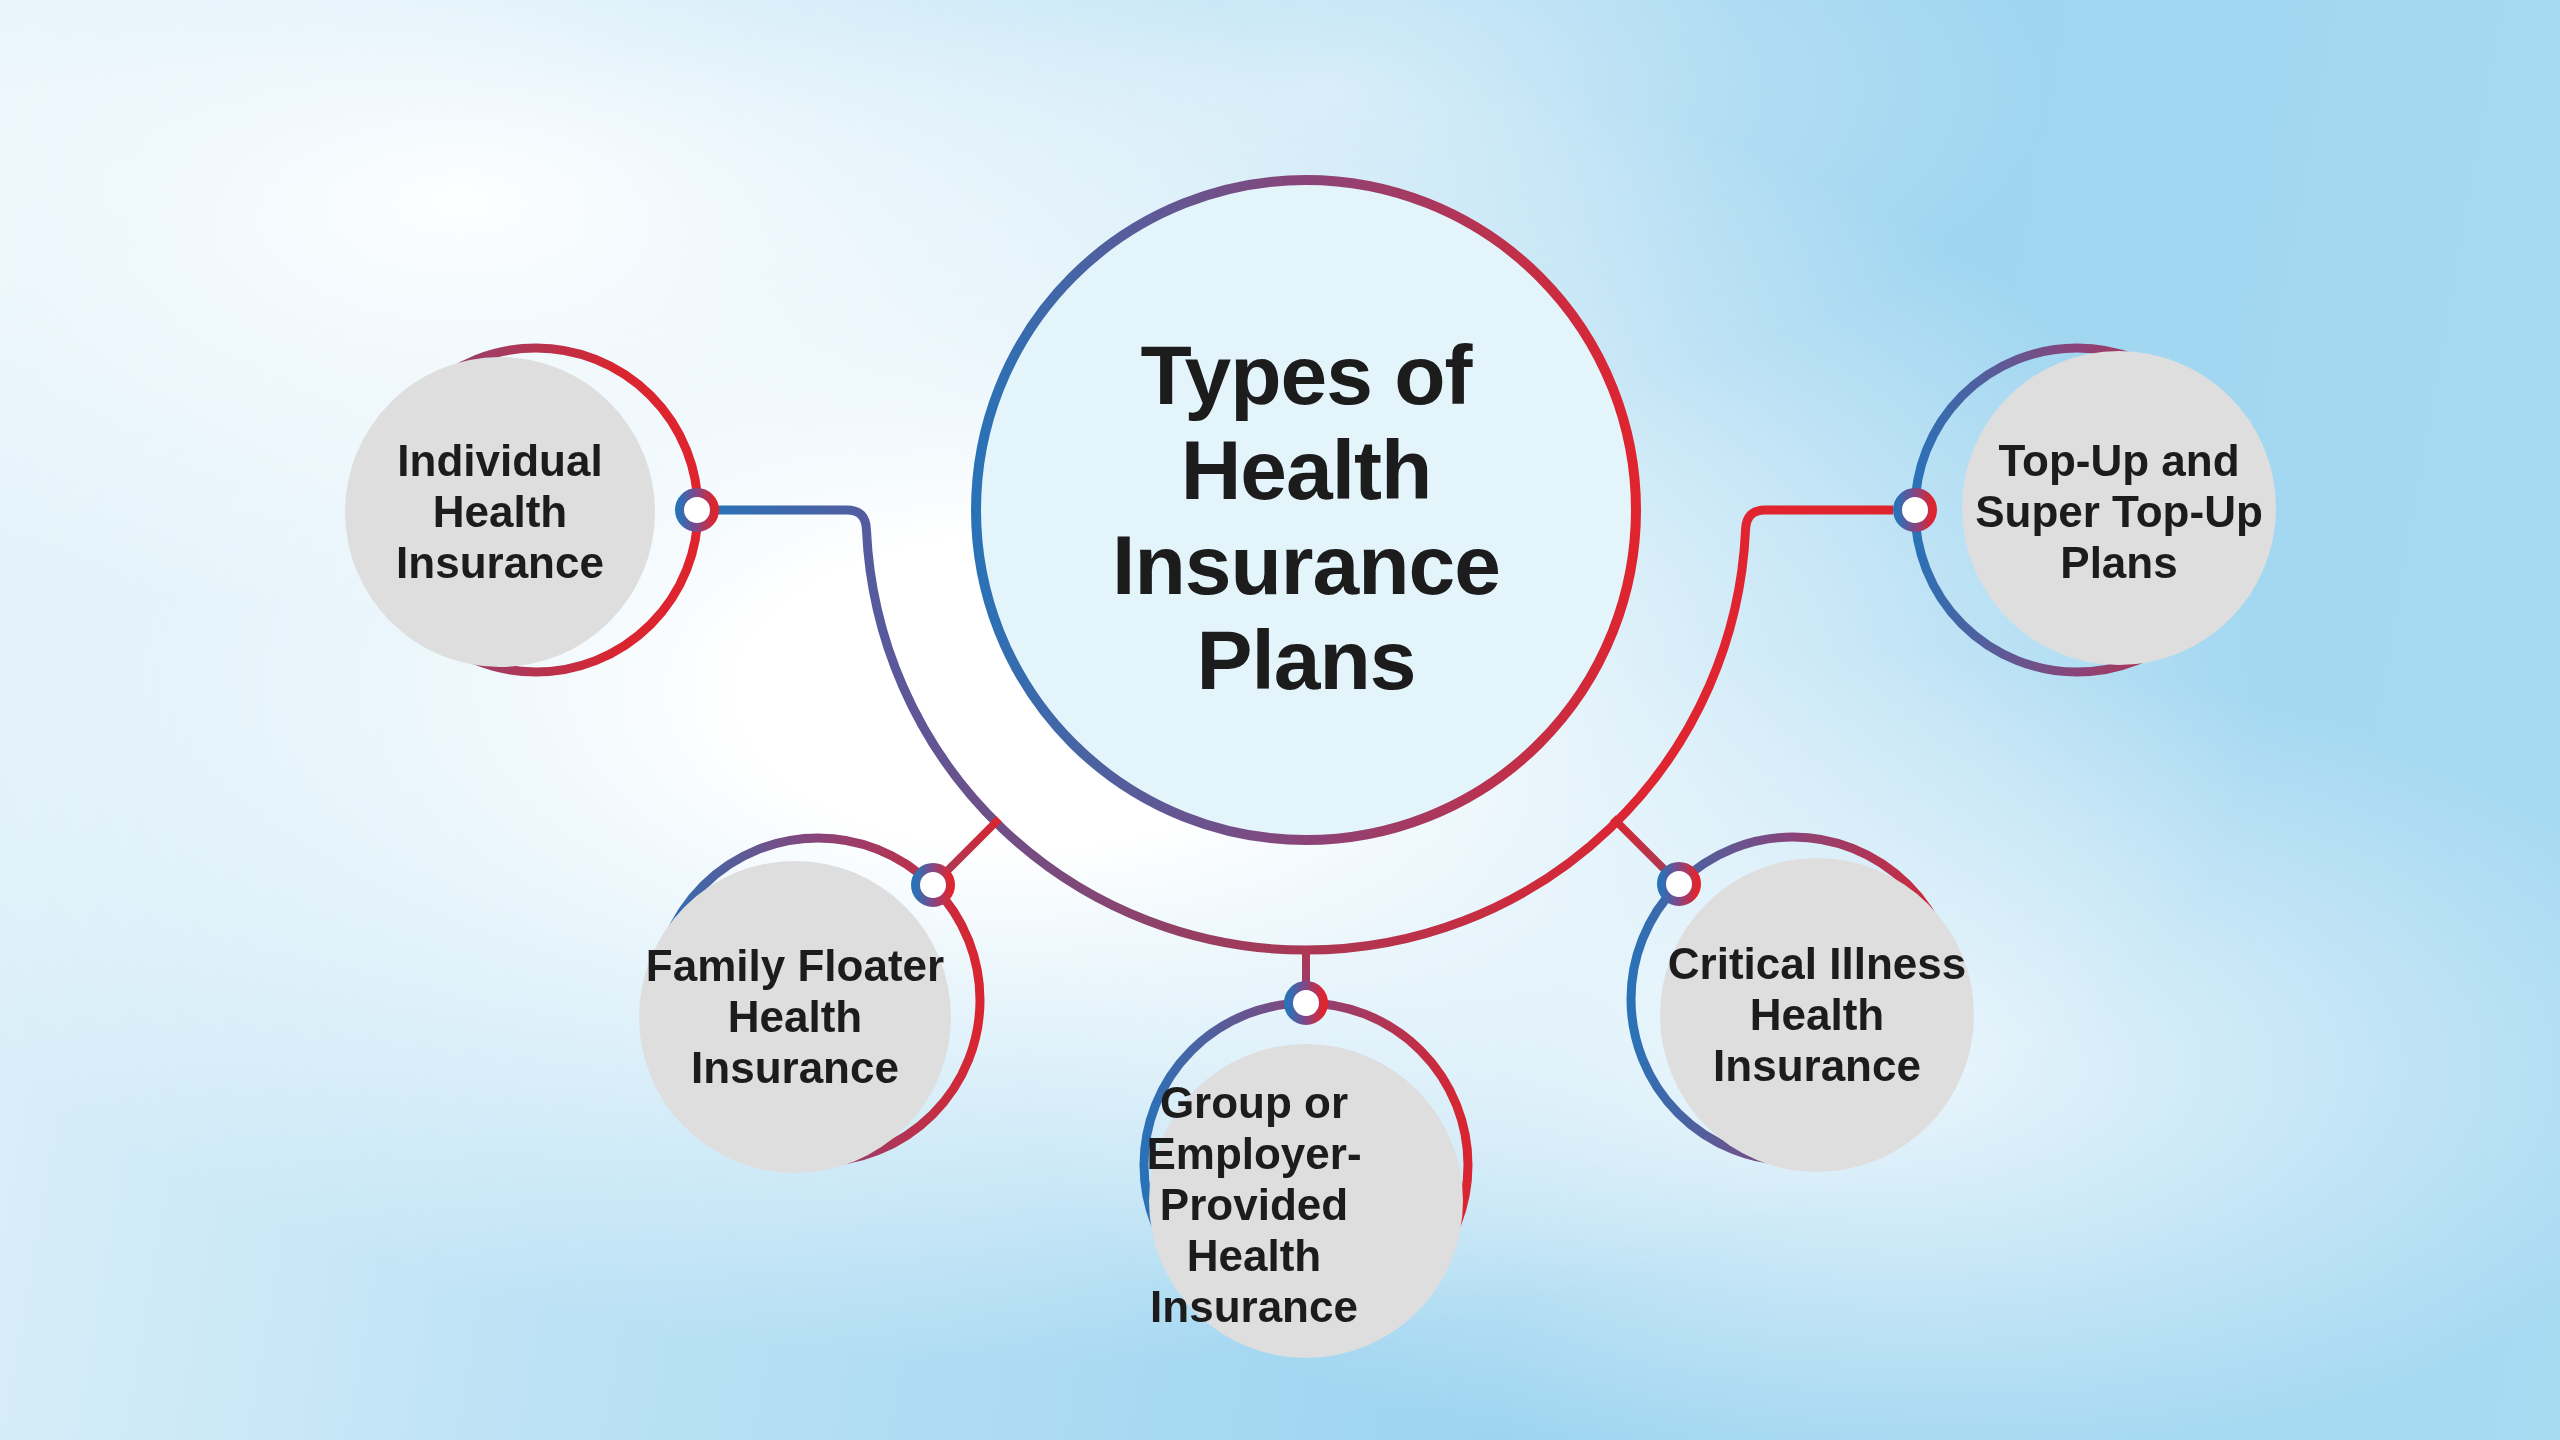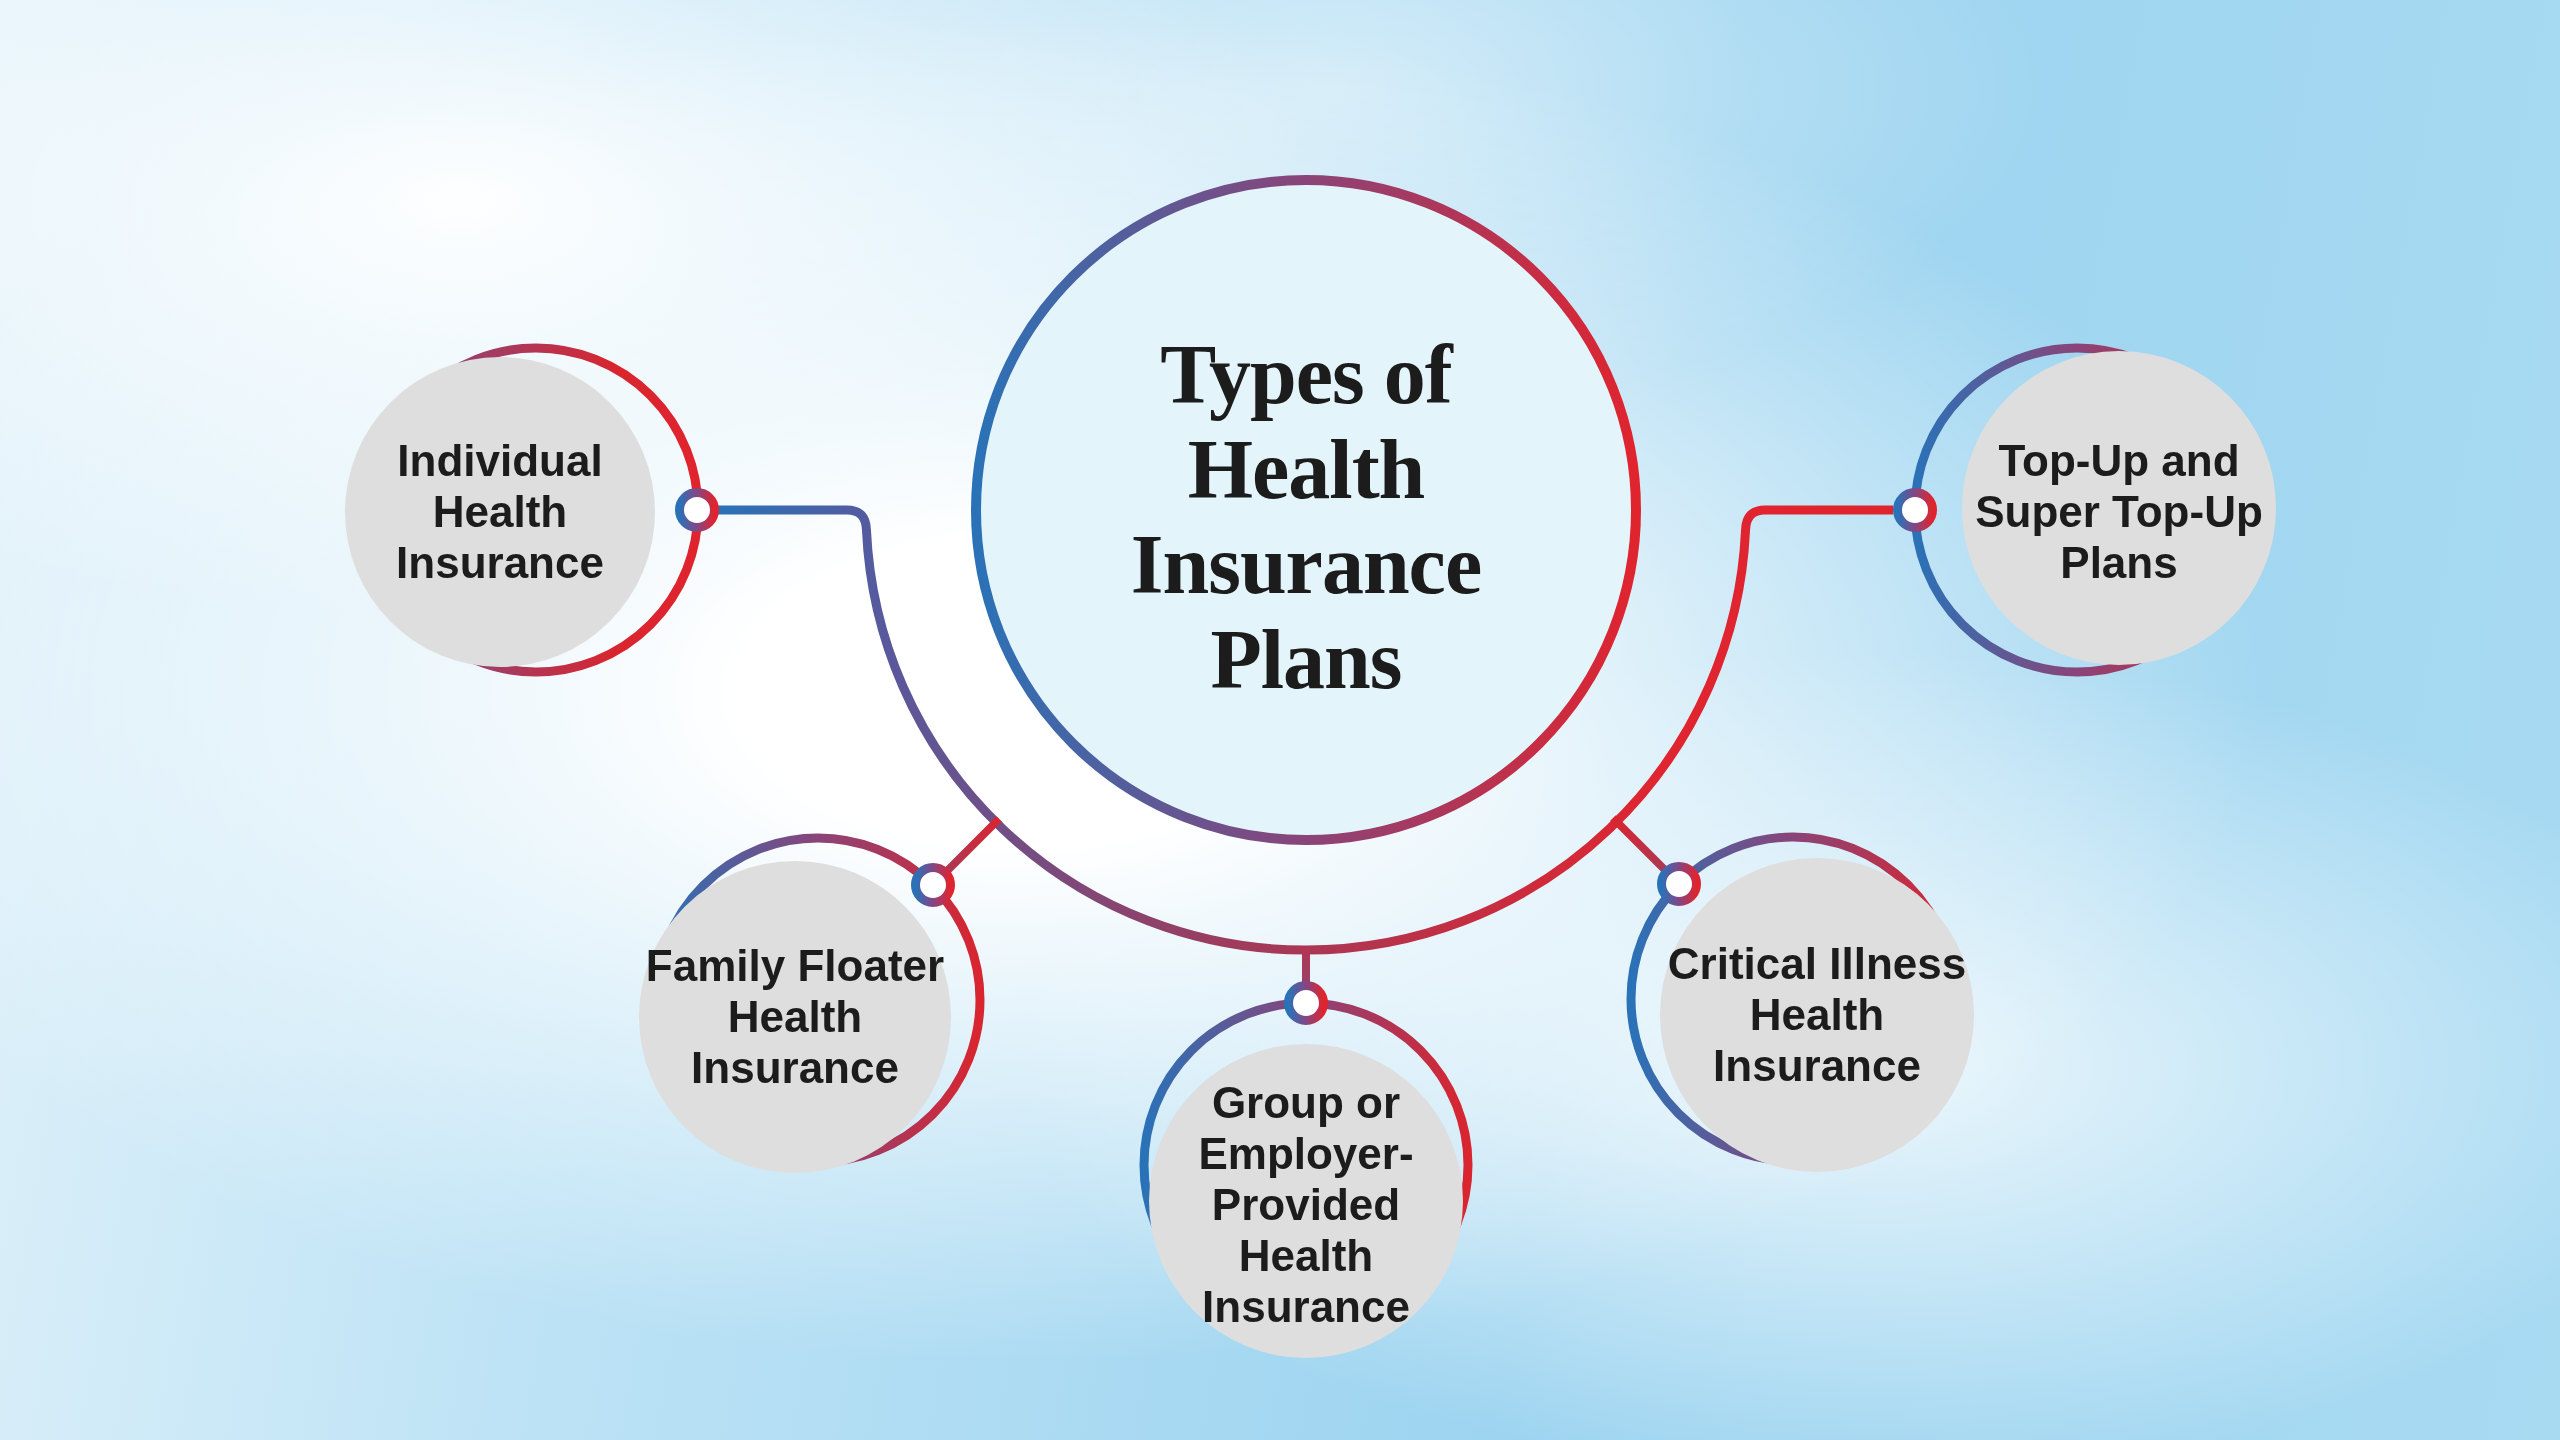--- a/index.html
+++ b/index.html
@@ -96,38 +96,38 @@
 
     <circle cx="1306" cy="510" r="330" fill="#E3F5FB" stroke="url(#gHub)" stroke-width="10"></circle>
 
     <circle cx="697" cy="510" r="17.5" fill="#FFFFFF" stroke="url(#gNode)" stroke-width="9"></circle>
     <circle cx="1915" cy="510" r="17.5" fill="#FFFFFF" stroke="url(#gNode)" stroke-width="9"></circle>
     <circle cx="933" cy="885" r="17.5" fill="#FFFFFF" stroke="url(#gNode)" stroke-width="9"></circle>
     <circle cx="1306" cy="1003" r="17.5" fill="#FFFFFF" stroke="url(#gNode)" stroke-width="9"></circle>
     <circle cx="1679" cy="884" r="17.5" fill="#FFFFFF" stroke="url(#gNode)" stroke-width="9"></circle>
   </svg>
 
-  <div class="label hub" style="left:1306px; top:518px;font-family:Liberation Serif, serif;">Types of
+  <div class="label hub" style="left:1306px; top:518px;">Types of
 Health
 Insurance
 Plans</div>
 
   <div class="label sat" style="left:500px; top:512px;">Individual
 Health
 Insurance</div>
 
   <div class="label sat" style="left:2119px; top:512px;">Top-Up and
 Super Top-Up
 Plans</div>
 
   <div class="label sat" style="left:795px; top:1017px;">Family Floater
 Health
 Insurance</div>
 
-  <div class="label sat" style="left:1306px; top:1205px;">Group or
+  <div class="label sat" style="left:1254px; top:1205px;">Group or
 Employer-
 Provided
 Health
 Insurance</div>
 
   <div class="label sat" style="left:1817px; top:1015px;text-align:center;">Critical Illness
 Health
 Insurance</div>
 
 </div>

